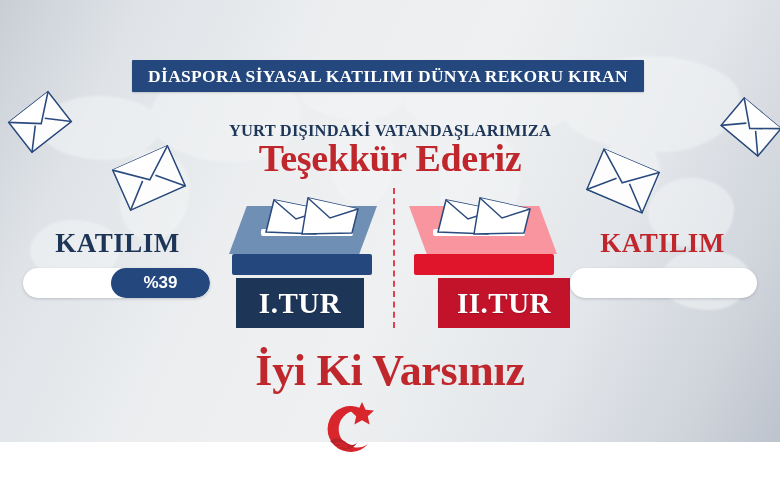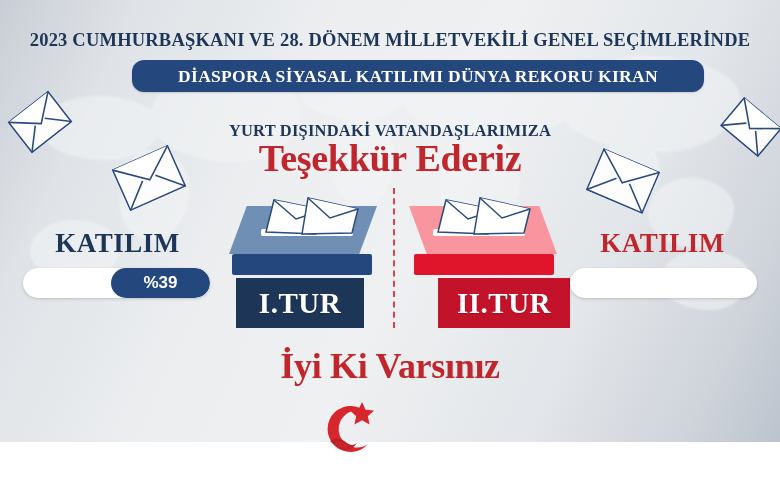--- a/index.html
+++ b/index.html
@@ -22,43 +22,43 @@
   .map-wm span{position:absolute;background:#f3f5f6;border-radius:48% 52% 44% 56%/52% 44% 56% 48%;}
 
   
   .h-line1{
     position:absolute;top:30px;left:0;width:780px;text-align:center;
     font-family:"Liberation Serif", serif;
     font-weight:700;font-size:18.5px;letter-spacing:.2px;
     color:#1d3557;white-space:nowrap;
   }
   .h-band{
-    position:absolute;top:60px;left:132px;width:572px;height:32px;
-    background:#24487e;border-radius:12px;
+    position:absolute;top:60px;left:132px;width:512px;height:32px;
+    background:#24487e;border-radius:1px;
     display:flex;align-items:center;justify-content:center;
     box-shadow:0 1px 2px rgba(0,0,0,.15);
   }
   .h-band span{
     font-family:"Liberation Serif", serif;
     font-weight:700;font-size:17.5px;color:#ffffff;letter-spacing:.3px;white-space:nowrap;
   }
   .h-line3{
     position:absolute;top:89px;left:0;width:780px;text-align:center;
     font-family:"Liberation Serif", serif;
     font-weight:700;font-size:16.5px;color:#1d3557;letter-spacing:.2px;white-space:nowrap;margin-top:32px;
   }
   .thanks{
     position:absolute;top:136px;left:0;width:780px;text-align:center;
     font-family:"Liberation Serif", serif;
     font-weight:700;font-size:38px;color:#c0272d;letter-spacing:-.3px;white-space:nowrap;
   }
   .closing{
     position:absolute;top:345px;left:0;width:780px;text-align:center;
     font-family:"Liberation Serif", serif;
-    font-weight:700;font-size:36px;color:#c0272d;letter-spacing:-.3px;white-space:nowrap;
+    font-weight:700;font-size:44px;color:#c0272d;letter-spacing:-.3px;white-space:nowrap;
   }
 
   
   .env{position:absolute;}
   .env svg{display:block;}
 
   
   .boxwrap{position:absolute;}
   .lid{position:absolute;}
   .band{position:absolute;border-radius:2px;}
@@ -144,21 +144,20 @@
       </svg>
   </div>
   <div class="env" style="left:592px;top:158px;transform:rotate(23deg);">
     <svg width="62" height="46" viewBox="0 0 62 46">
         <rect x="1" y="1" width="60" height="44" fill="#fdfdfd" stroke="#2b4b7e" stroke-width="1.6"></rect>
         <path d="M1 1 L31 25 L61 1" fill="#fff" stroke="#2b4b7e" stroke-width="1.6"></path>
         <path d="M1 45 L24 23 M61 45 L38 23" stroke="#2b4b7e" stroke-width="1.6" fill="none"></path>
       </svg>
   </div>
 
-  <div class="h-line1">2023 CUMHURBAŞKANI VE 28. DÖNEM MİLLETVEKİLİ GENEL SEÇİMLERİNDE</div>
   <div class="h-band">
     <span>DİASPORA SİYASAL KATILIMI DÜNYA REKORU KIRAN</span>
   </div>
   <div class="h-line3">YURT DIŞINDAKİ VATANDAŞLARIMIZA</div>
   <div class="thanks">Teşekkür Ederiz</div>
 
   <div class="boxwrap">
 
     <div class="lid" style="left:229px;top:206px;width:148px;height:48px;background:#6f8fb5;clip-path:polygon(12% 0%, 100% 0%, 88% 100%, 0% 100%);"></div>
     <div class="slot" style="left:261px;top:229px;width:92px;height:7px;"></div>

